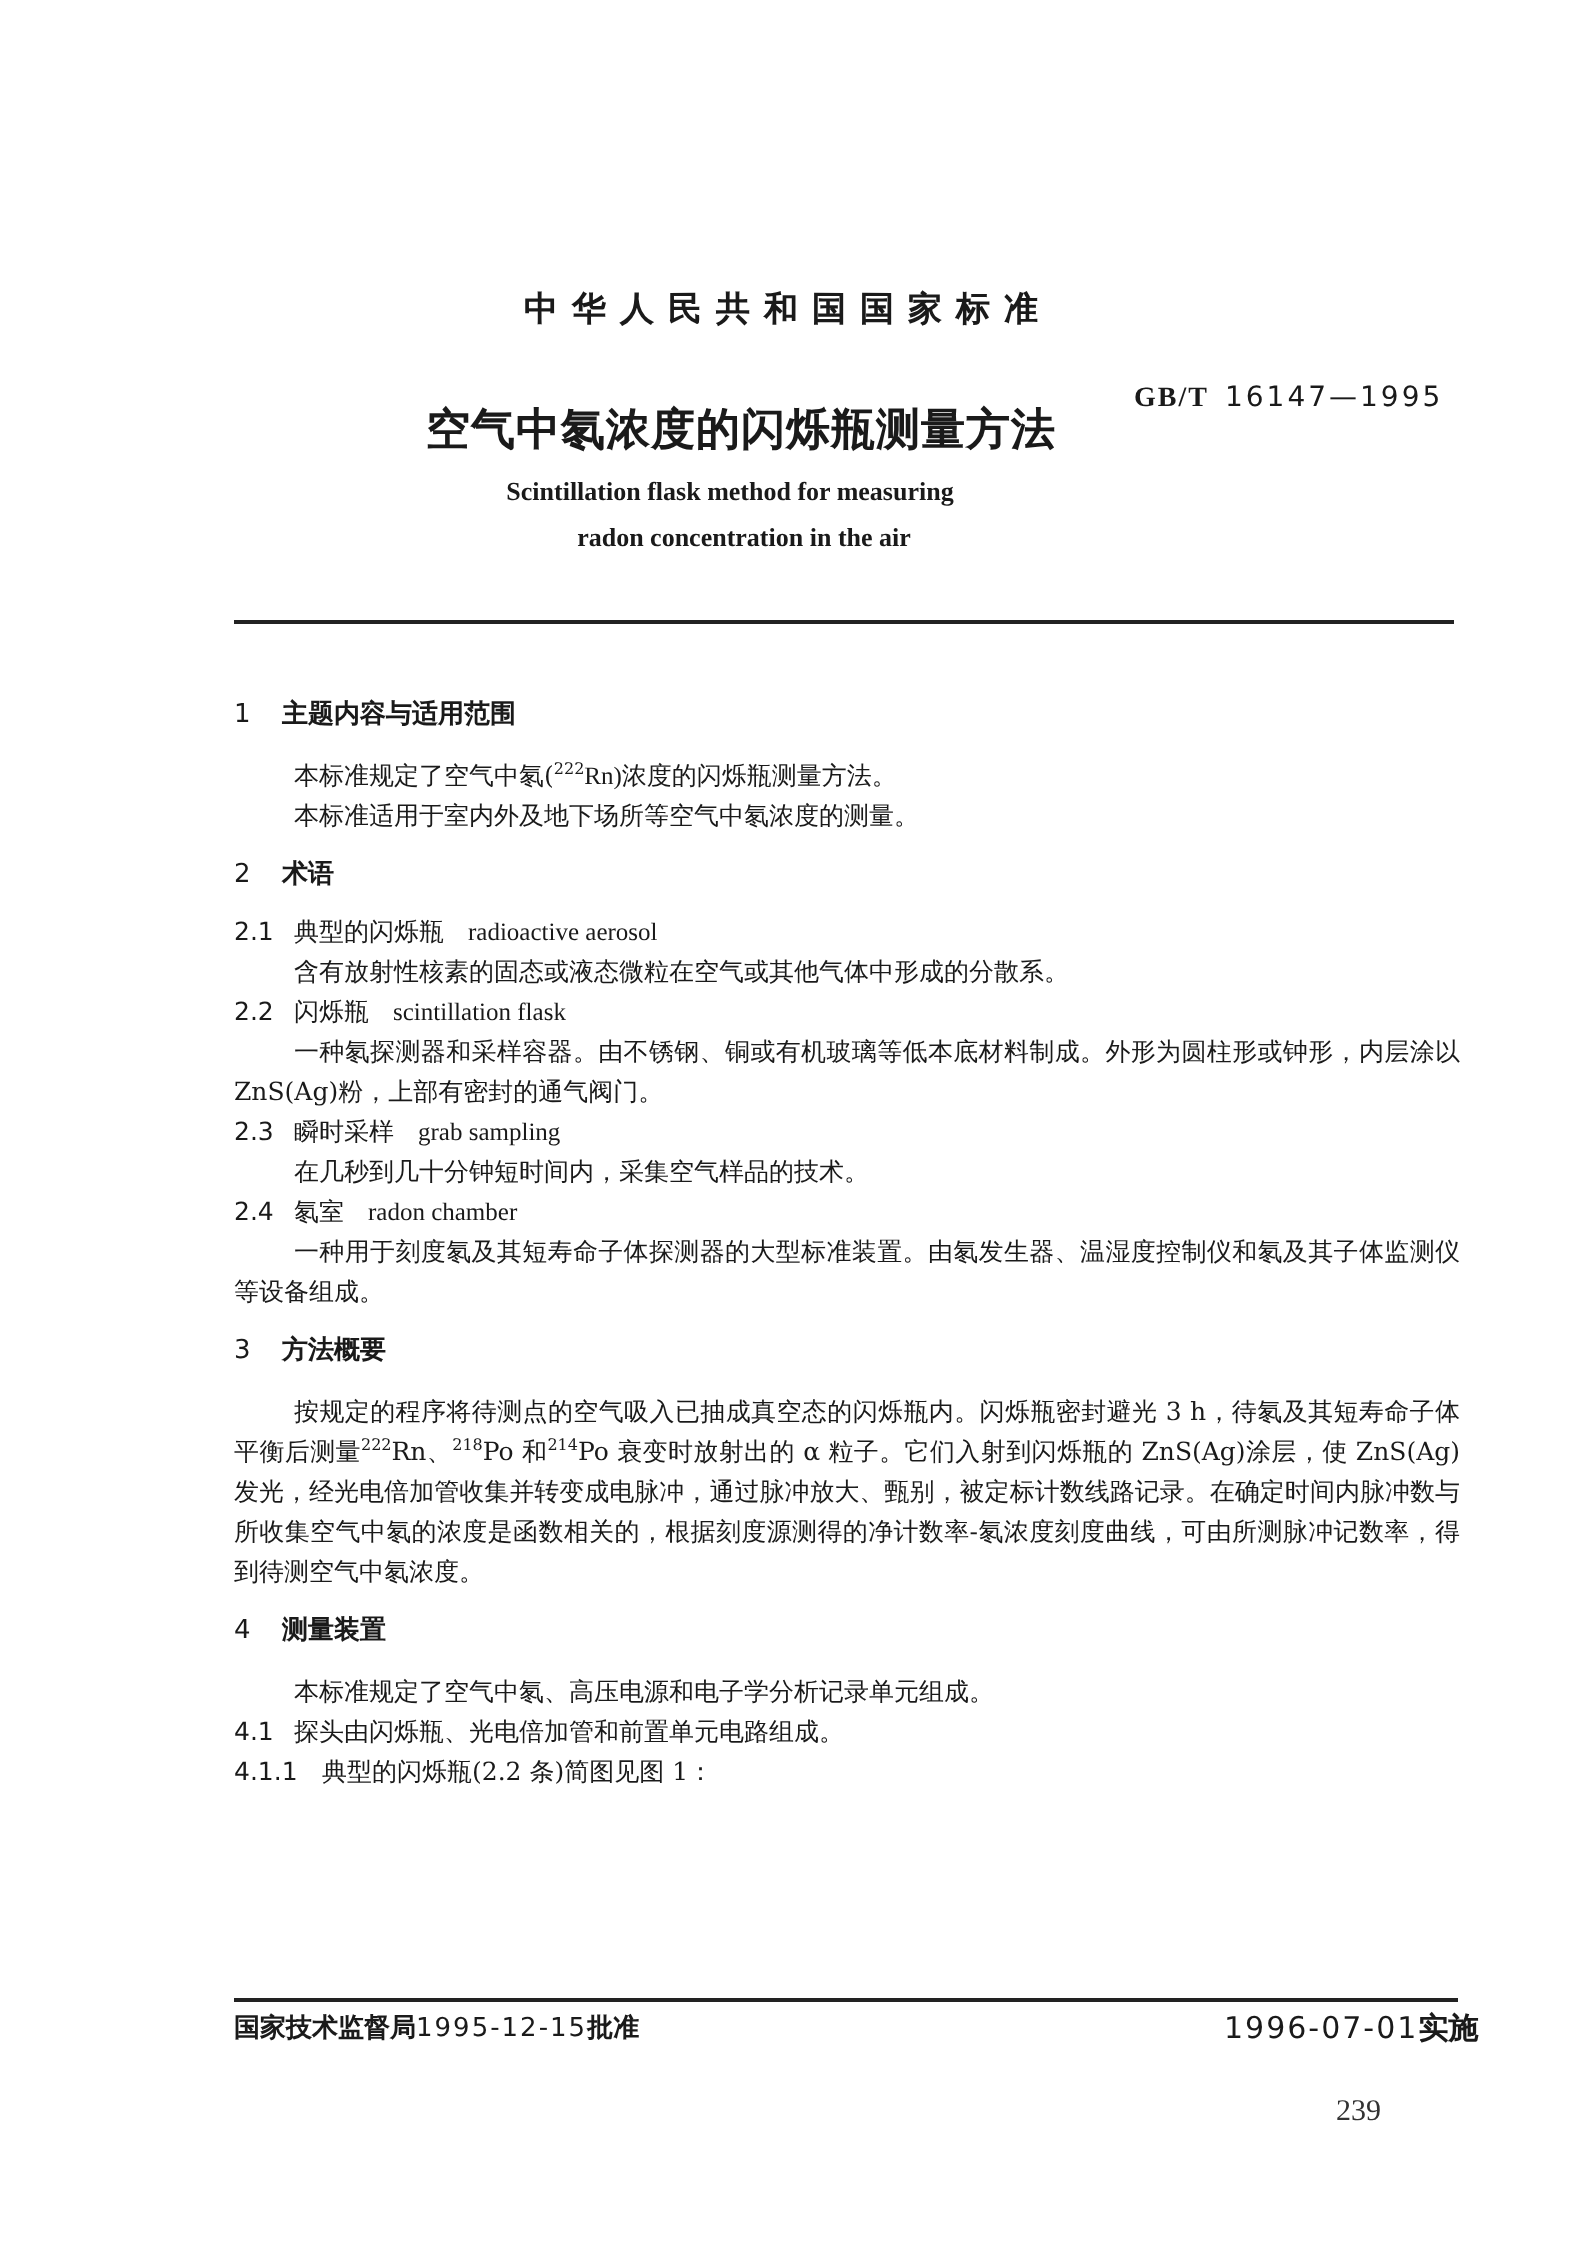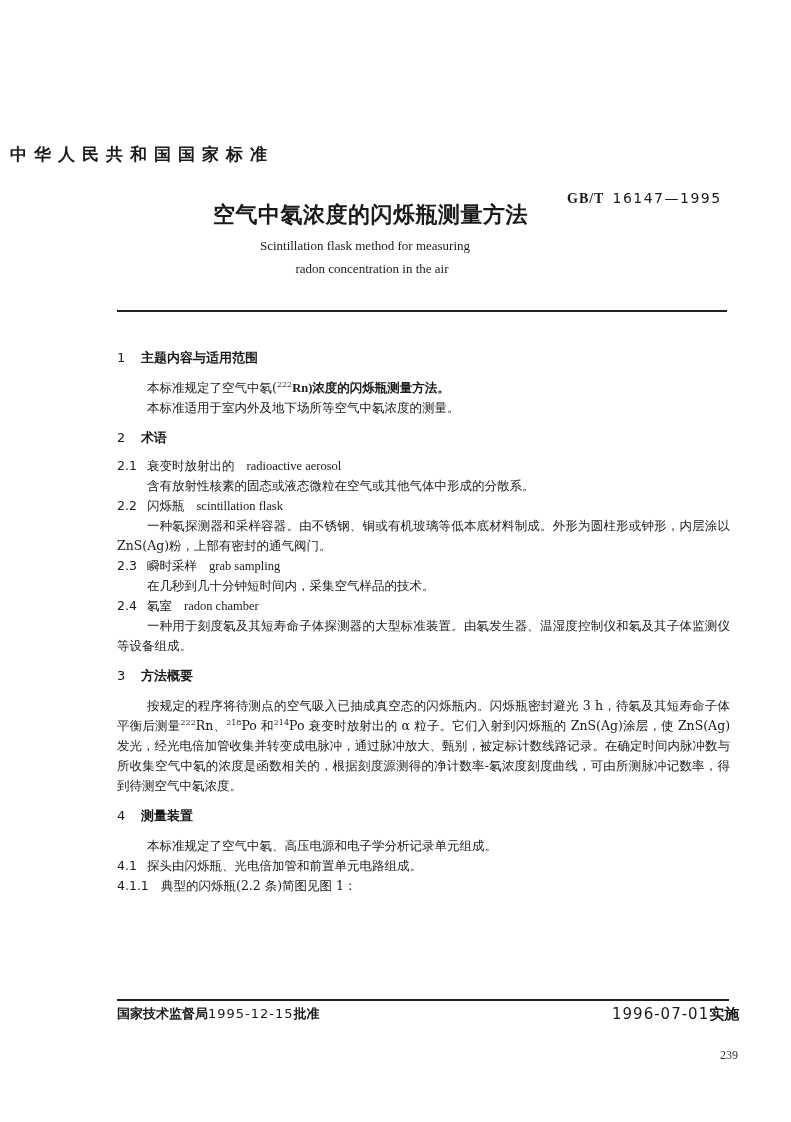--- a/index.html
+++ b/index.html
@@ -5,34 +5,34 @@
     html, body { margin: 0; padding: 0; background: #ffffff; }
     body {
       width: 791px; height: 1122px; position: relative; overflow: hidden;
       font-family: "DejaVu Serif", "Liberation Serif", serif;
       color: #1a1a1a;
     }
     .abs { position: absolute; }
     .sans { font-family: "DejaVu Sans", "Liberation Sans", sans-serif; }
 
     .national-std {
-      left: 0; width: 778px; top: 143px; 
+      left: 0; width: 778px; top: 143px; text-align: center;
       font-size: 17px; font-weight: bold; letter-spacing: 7px;
       padding-left: 10px; box-sizing: border-box;
     }
     .zh-title {
       left: 213px; top: 200px; font-size: 22px; font-weight: bold; letter-spacing: 0.5px;
     }
     .std-code {
       left: 567px; top: 189px; font-size: 15px; letter-spacing: 1px;
     }
     .std-code .gbt { font-family: "Liberation Serif", serif; font-weight: bold; font-size: 14px; margin-right: 8px; }
     .std-code .num { font-family: "DejaVu Sans", "Liberation Sans", sans-serif; font-size: 14px; letter-spacing: 1.5px; }
     .en-title {
-      left: 0; width: 700px; text-align: center; font-weight: normal; font-size: 13px;
+      left: 0; width: 700px; text-align: center; font-weight: bold; font-size: 13px;
       font-family: "Liberation Serif", serif;
     }
     .en1 { top: 238px; padding-left: 30px; box-sizing: border-box; }
     .en2 { top: 261px; padding-left: 44px; box-sizing: border-box; }
 
     .rule { left: 117px; width: 610px; height: 2px; background: #222; }
     .rule-top { top: 310px; }
     .rule-bottom { top: 999px; width: 612px; }
 
     .content {
@@ -43,35 +43,35 @@
       font-weight: bold; font-size: 13px; margin: 0;
       font-family: "DejaVu Sans", "Liberation Sans", sans-serif;
     }
     .h .n { font-weight: normal; display: inline-block; width: 24px; }
     .p { margin: 0; }
     .indent { text-indent: 30px; }
     .def { margin: 0; }
     .def .n { display: inline-block; width: 26px; font-family: "DejaVu Sans", sans-serif; font-size: 12.5px; }
     .def .en { font-family: "Liberation Serif", serif; margin-left: 12px; }
     sup { font-size: 8px; line-height: 0; }
-    .en-inline { font-family: "Liberation Serif", serif; font-weight: bold; }
+    .en-inline { font-family: "Liberation Serif", serif; }
 
     .footer-left {
       left: 117px; top: 1005px; font-size: 13px; font-weight: bold;
       font-family: "DejaVu Sans", "Liberation Sans", sans-serif;
       text-align: center;
     }
     .footer-left .date { font-weight: normal; letter-spacing: 1px; }
     .footer-right {
       left: 612px; top: 1005px; font-size: 15px;
       font-family: "DejaVu Sans", "Liberation Sans", sans-serif; letter-spacing: 1px;
     }
     .footer-right .b { font-weight: bold; letter-spacing: 0; }
     .page-num {
-      left: 720px; top: 1048px; font-size: 12px; color: #333;
+      left: 668px; top: 1048px; font-size: 15px; color: #333;
       font-family: "Liberation Serif", serif;
     }
   </style>
 </head>
 <body>
 
 <div class="abs national-std">中华人民共和国国家标准</div>
 
 <div class="abs zh-title sans">空气中氡浓度的闪烁瓶测量方法</div>
 
@@ -90,21 +90,21 @@
     <span class="n">1</span><span>主题内容与适用范围</span>
   </p>
   <p class="p indent"><span>本标准规定了空气中氡(</span><sup>222</sup><span class="en-inline">Rn)浓度的闪烁瓶测量方法。</span></p>
   <p class="p indent" style="margin-bottom:10px;">本标准适用于室内外及地下场所等空气中氡浓度的测量。</p>
 
   <p class="h" style="margin-bottom:8px;">
     <span class="n">2</span><span>术语</span>
   </p>
 
   <p class="def">
-    <span class="n">2.1</span><span style="margin-left:4px">衰变时放射出的</span><span class="en">radioactive aerosol</span>
+    <span class="n">2.1</span><span style="margin-left:4px">典型的闪烁瓶</span><span class="en">radioactive aerosol</span>
   </p>
   <p class="p indent">含有放射性核素的固态或液态微粒在空气或其他气体中形成的分散系。</p>
 
   <p class="def">
     <span class="n">2.2</span><span style="margin-left:4px">闪烁瓶</span><span class="en">scintillation flask</span>
   </p>
   <p class="p indent" style="text-align:justify;">一种氡探测器和采样容器。由不锈钢、铜或有机玻璃等低本底材料制成。外形为圆柱形或钟形，内层涂以 ZnS(Ag)粉，上部有密封的通气阀门。</p>
 
   <p class="def">
     <span class="n">2.3</span><span style="margin-left:4px">瞬时采样</span><span class="en">grab sampling</span>

